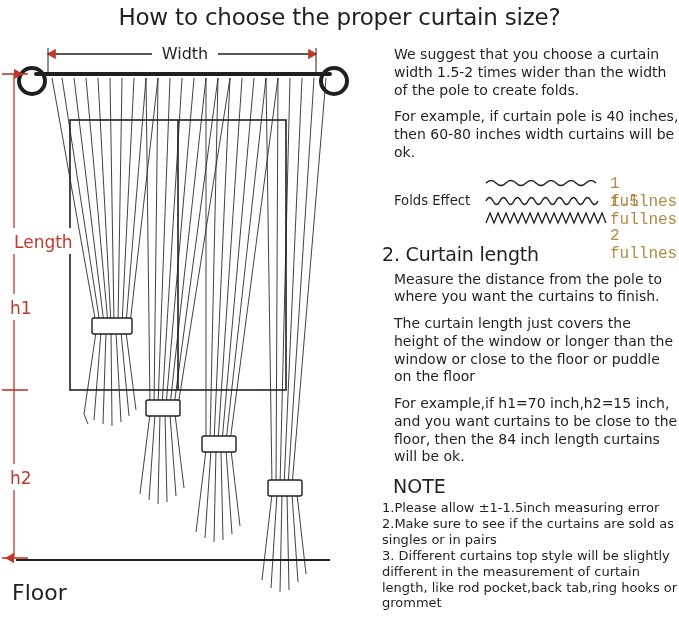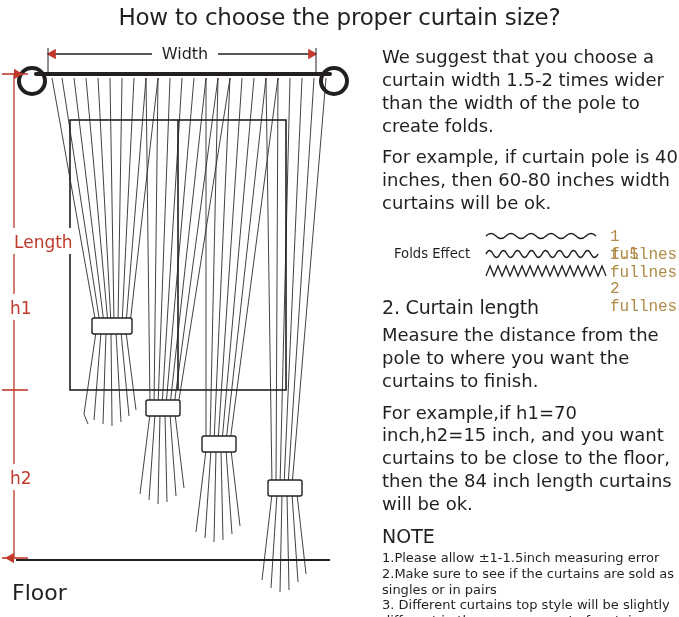--- a/index.html
+++ b/index.html
@@ -44,23 +44,23 @@
     width: 297px;
     height: 571px;
   }
   .h-section {
     font-size: 19px;
     margin: 0 0 6px 0;
     font-weight: normal;
     letter-spacing: -0.2px;
   }
   .para {
-    font-size: 18px;
+    font-size: 14px;
     line-height: 1.27;
-    margin: 0 0 9px 0;
+    margin: 0 0 9px 12px;
   }
   .bold { font-weight: bold; }
   .folds {
     position: relative;
     height: 62px;
     margin: 2px 0 10px 0;
   }
   .folds-label {
     position: absolute;
     left: 12px;
@@ -68,21 +68,21 @@
     font-size: 13.2px;
   }
   .fullness-label {
     position: absolute;
     font-size: 16px;
     color: #b08a46;
     font-family: Liberation Mono, monospace;
   }
   .note-head {
     font-size: 19px;
-    margin: 4px 0 3px 0;
+    margin: 4px 0 3px 11px;
     font-weight: normal;
   }
   .note-list {
     font-size: 13px;
     line-height: 1.22;
   }
   .note-list div { margin-bottom: 0px; }
   svg { display: block; }
   .dim-text {
     font-family: "DejaVu Sans", sans-serif;
@@ -233,20 +233,21 @@
         <path d="M104,30 q3.5,-7 7,0 t7,0 t7,0 t7,0 t7,0 t7,0 t7,0 t7,0 t7,0 t7,0 t7,0 t7,0 t7,0 t7,0 t7,0 t7,0" fill="none" stroke="#231f20" stroke-width="1.4"></path>
         <polyline points="104,52 108,42 112,52 116,42 120,52 124,42 128,52 132,42 136,52 140,42 144,52 148,42 152,52 156,42 160,52 164,42 168,52 172,42 176,52 180,42 184,52 188,42 192,52 196,42 200,52 204,42 208,52 212,42 216,52 220,42 224,52" fill="none" stroke="#231f20" stroke-width="1.3"></polyline>
       </svg>
       <span class="fullness-label" style="left:228px;top:4px;">1 fullness</span>
       <span class="fullness-label" style="left:228px;top:22px;">1.5 fullness</span>
       <span class="fullness-label" style="left:228px;top:56px;">2 fullness</span>
     </div>
 
     <h2 class="h-section">2. Curtain length</h2>
     <p class="para">Measure the distance from the pole to where you want the curtains to finish.</p>
+    <p class="para">The curtain length just covers the height of the window or longer than the window or close to the floor or puddle on the floor</p>
     <p class="para">For example,if h1=70 inch,h2=15 inch, and you want curtains to be close to the floor, then the 84 inch length curtains will be ok.</p>
 
     <h2 class="note-head">NOTE</h2>
     <div class="note-list">
       <div>1.Please allow ±1-1.5inch measuring error</div>
       <div>2.Make sure to see if the curtains are sold as singles or in pairs</div>
       <div>3. Different curtains top style will be slightly different in the measurement of curtain length, like rod pocket,back tab,ring hooks or grommet</div>
     </div>
 
   </div>

